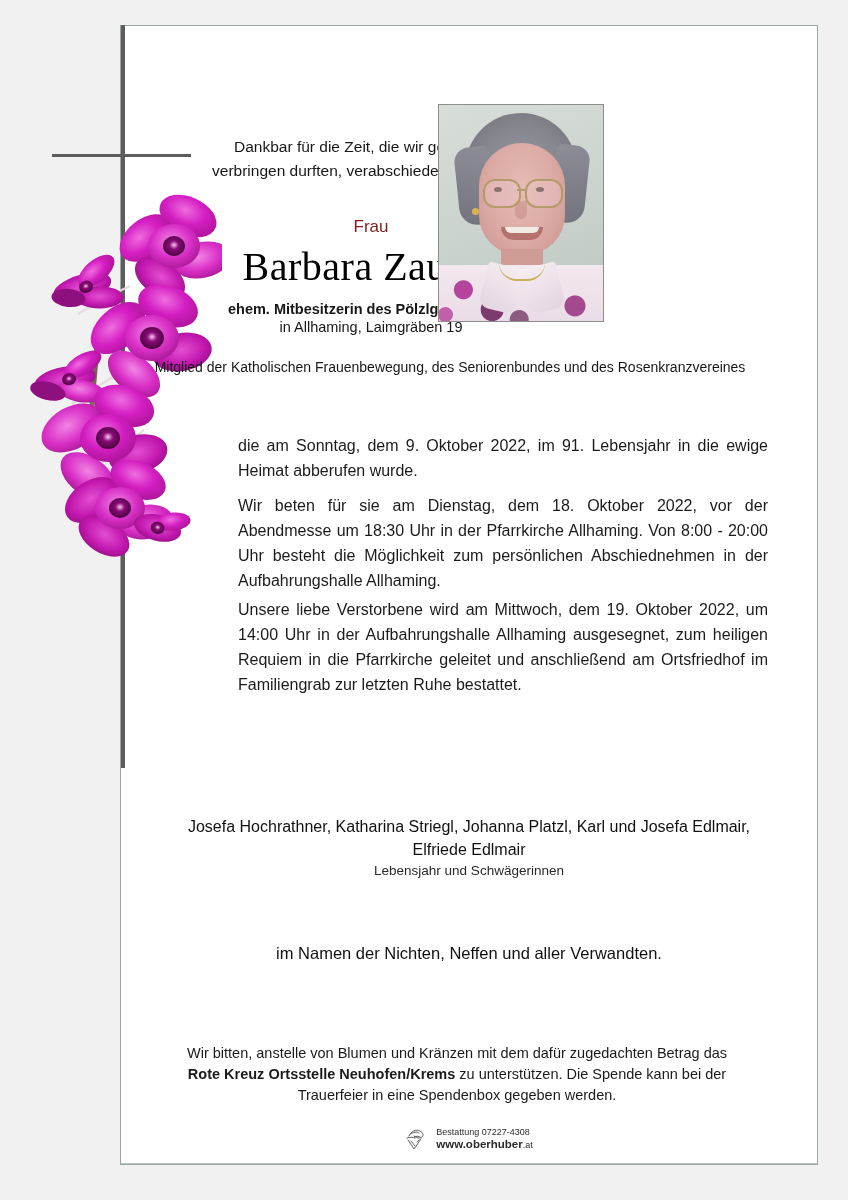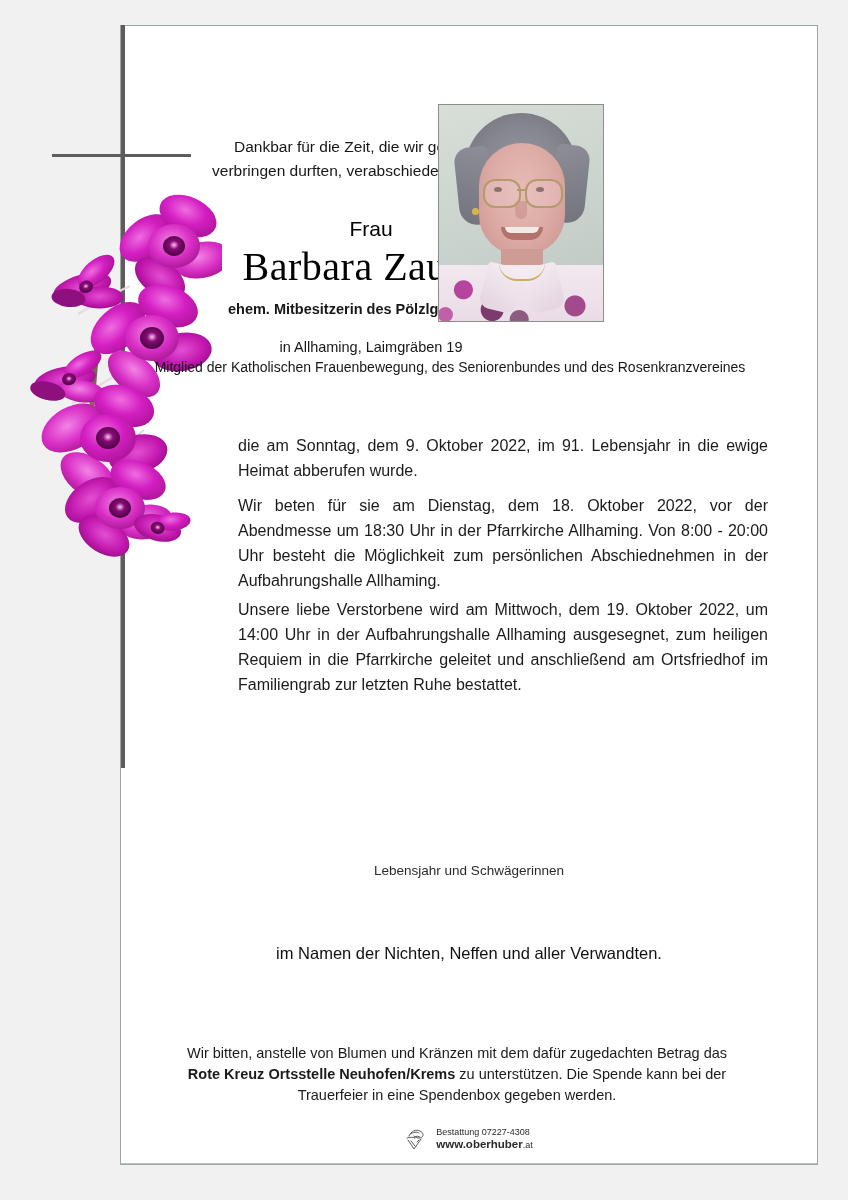--- a/index.html
+++ b/index.html
@@ -104,22 +104,22 @@
     font-size: 15.5px;
     line-height: 24px;
     color: #171717;
   }
   .frau {
     position: absolute;
     left: 86px;
     top: 192px;
     width: 330px;
     text-align: center;
-    font-size: 21px;
-    color: #000000;
+    font-size: 17px;
+    color: #7f1d1d;
   }
   .deceased-name {
     position: absolute;
     left: 56px;
     top: 218px;
     width: 390px;
     text-align: center;
     font-family: "Liberation Serif", serif;
     font-weight: 400;
     font-size: 40px;
@@ -133,21 +133,21 @@
     top: 276px;
     width: 410px;
     text-align: center;
     font-size: 14.5px;
     font-weight: bold;
     color: #171717;
   }
   .subtitle-plain {
     position: absolute;
     left: 46px;
-    top: 314px;
+    top: 294px;
     width: 410px;
     text-align: center;
     font-size: 14.5px;
     color: #171717;
   }
   .membership {
     position: absolute;
     left: 30px;
     top: 332px;
     width: 600px;
@@ -491,20 +491,21 @@
     <div class="subtitle-strong">ehem. Mitbesitzerin des Pölzlgrubergutes</div>
     <div class="subtitle-plain">in Allhaming, Laimgräben 19</div>
 
     <div class="membership">Mitglied der Katholischen Frauenbewegung, des Seniorenbundes und des Rosenkranzvereines</div>
 
     <div class="body-para" id="para-death">die am Sonntag, dem 9. Oktober 2022, im 91. Lebensjahr in die ewige Heimat abberufen wurde.</div>
     <div class="body-para" id="para-prayer">Wir beten für sie am Dienstag, dem 18. Oktober 2022, vor der Abendmesse um 18:30 Uhr in der Pfarrkirche Allhaming. Von 8:00 - 20:00 Uhr besteht die Möglichkeit zum persönlichen Abschiednehmen in der Aufbahrungshalle Allhaming.</div>
     <div class="body-para" id="para-burial">Unsere liebe Verstorbene wird am Mittwoch, dem 19. Oktober 2022, um 14:00 Uhr in der Aufbahrungshalle Allhaming ausgesegnet, zum heiligen Requiem in die Pfarrkirche geleitet und anschließend am Ortsfriedhof im Familiengrab zur letzten Ruhe bestattet.</div>
 
 
+    <div class="mourners">Josefa Hochrathner, Katharina Striegl, Johanna Platzl, Karl und Josefa Edlmair, Elfriede Edlmair</div>
     <div class="mourners-relation">Lebensjahr und Schwägerinnen</div>
 
     <div class="on-behalf">im Namen der Nichten, Neffen und aller Verwandten.</div>
 
     <div class="donation"><span>Wir bitten, anstelle von Blumen und Kränzen mit dem dafür zugedachten Betrag das </span><b>Rote Kreuz Ortsstelle Neuhofen/Krems</b><span> zu unterstützen. Die Spende kann bei der Trauerfeier in eine Spendenbox gegeben werden.</span></div>
 
     <div id="footer-logo">
       <svg id="footer-mark" viewBox="0 0 26 24" xmlns="http://www.w3.org/2000/svg">
         <g fill="none" stroke="#4a4a4a" stroke-width="0.9" stroke-linecap="round">
           <path d="M4 9 C6 4, 11 2, 15 4 C18 5.5, 19 8, 17 10 C15 12, 11 11, 9 9"></path>

